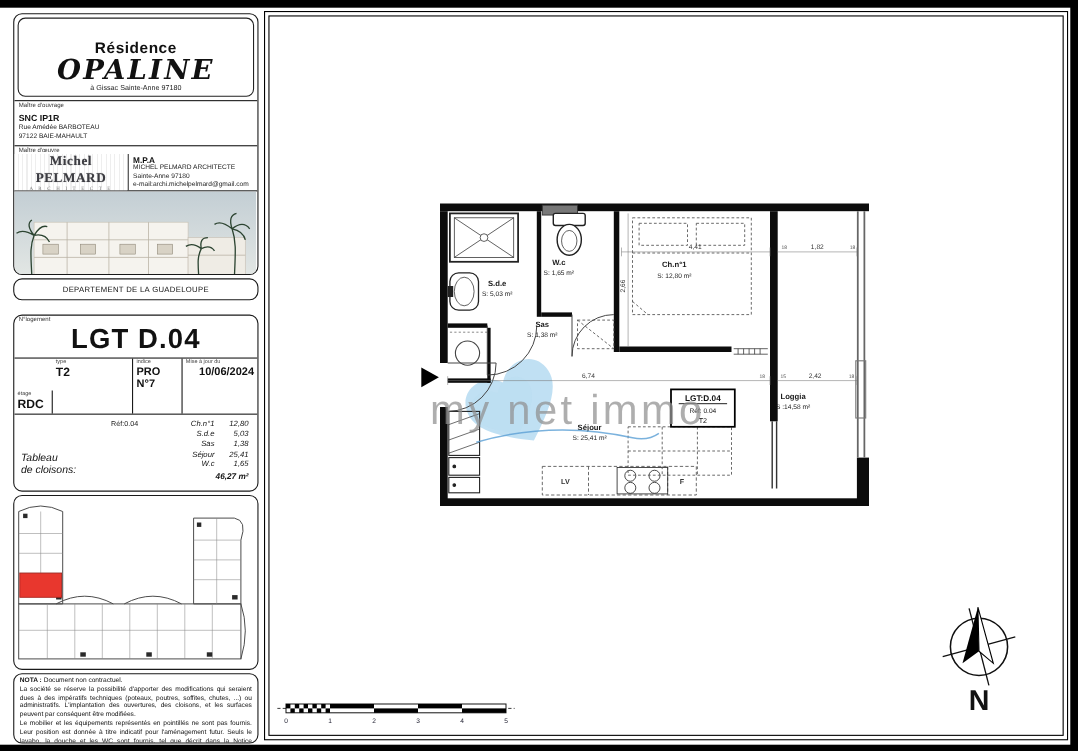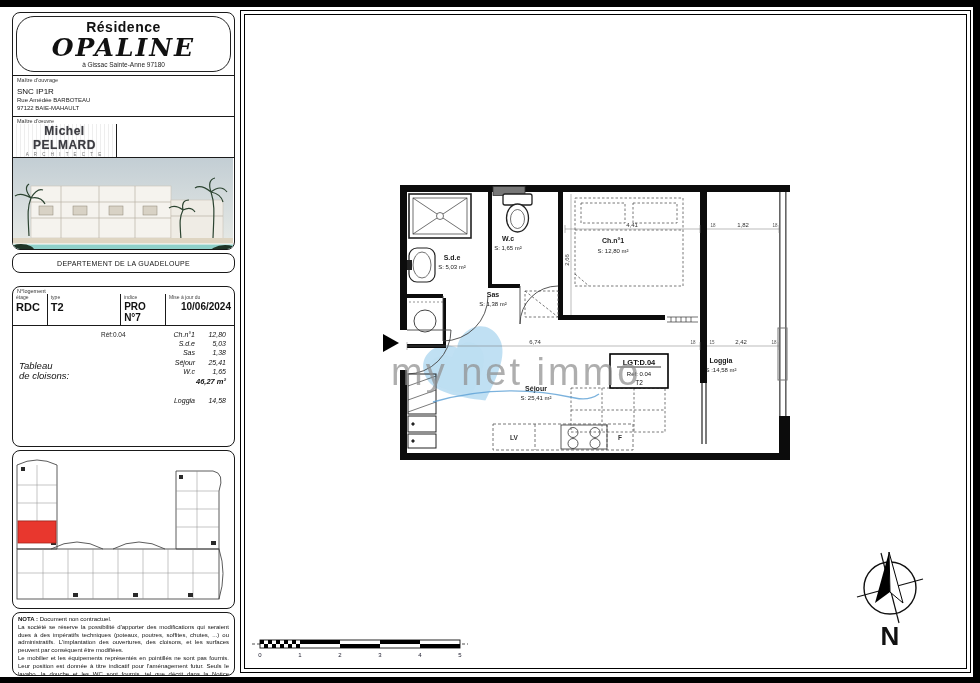--- a/index.html
+++ b/index.html
@@ -6,45 +6,45 @@
   html,body { width:980px; height:683px; }
   body { font-family:"Liberation Sans", sans-serif; background:#fff; position:relative; overflow:hidden; color:#111; }
   .edge { position:absolute; background:#000; z-index:50; }
   .edge.top { left:0; top:0; width:980px; height:7px; }
   .edge.right { right:0; top:0; width:7px; height:683px; }
   .edge.bottom { left:0; bottom:0; width:980px; height:6px; }
 
   
   .lp-box { position:absolute; left:12px; width:223px; border:1.3px solid #1a1a1a; border-radius:8px; background:#fff; overflow:hidden; }
   .head-box { top:12px; height:238px; }
-  .title-block { margin:3px; border:1px solid #222; border-radius:18px; text-align:center; padding:2px 0 3px; }
+  .title-block { margin:3px; border:1px solid #222; border-radius:7px; text-align:center; padding:18px 0 3px; }
   .res-line { font-size:14px; font-weight:bold; letter-spacing:.5px; }
   .opaline { font-family:"DejaVu Serif", serif; font-size:25px; font-weight:bold; letter-spacing:2px; line-height:1.05;font-style:italic; }
   .addr-line { font-size:6.5px; color:#222; }
   .sec-label { font-size:5.5px; color:#333; border-top:1px solid #1a1a1a; padding:1px 0 0 4px; line-height:1.1; }
   .logo-row { display:flex; height:33px; align-items:center; }
   .logo-cell { width:104px; height:100%; display:flex; align-items:center; justify-content:center; border-right:1px solid #1a1a1a; overflow:hidden; }
   .info-cell { flex:1; padding:2px 4px; line-height:1.25; }
-  .company-name { font-size:8px; font-weight:normal; }
+  .company-name { font-size:8px; font-weight:bold; }
   .company-line { font-size:6px; color:#222; }
-  .pelmard { font-family:Liberation Sans, sans-serif; text-align:center; width:100%;
+  .pelmard { font-family:Liberation Serif, serif; text-align:center; width:100%;
              background:repeating-linear-gradient(90deg,#fff 0 3px,#eee 3px 4px); padding:3px 0; }
   .pelmard-1 { font-size:12px; color:#3c3c42; letter-spacing:.5px; font-weight:bold; text-shadow:0 0 1px #999; }
   .pelmard-2 { font-size:4.5px; color:#777; letter-spacing:2px; }
   .photo-wrap { height:100px; border-top:1px solid #1a1a1a; }
   .dept-box { top:253px; height:20px; display:flex; align-items:center; justify-content:center; font-size:7px; letter-spacing:.3px; }
   .lgt-box { top:286px; height:161px; }
   .lgt-label { font-size:5.5px; color:#333; padding:1px 0 0 4px; }
   .lgt-title { text-align:center; font-size:25px; font-weight:bold; letter-spacing:1px; padding-bottom:2px; border-bottom:1.3px solid #1a1a1a; }
   .inforow { display:flex; border-bottom:1.3px solid #1a1a1a; }
   .inforow .cell { border-right:1px solid #1a1a1a; padding:1px 3px 2px; }
   .inforow .cell:last-child { border-right:none; }
   .cell .tiny { font-size:5px; color:#444; line-height:1.1; }
   .cell .val { font-size:11px; font-weight:bold; line-height:1.1; }
-  .c1{width:40px;} .c2{width:86px;} .c3{width:52px;} .c4{flex:1;}
+  .c1{width:40px;margin-top:29px;} .c2{width:86px;} .c3{width:52px;} .c4{flex:1;}
   .c4 .val{ font-size:10px;margin-left:12px; }
   .surfaces { position:relative; height:103px; font-size:7px; }
   .surf-title { position:absolute; left:6px; top:4px; font-style:italic; font-size:9.5px; line-height:1.15;margin-top:31px; }
   .surf-ref { position:absolute; left:88px; top:5px; font-size:6.5px; color:#222; }
   .surf-list { position:absolute; right:8px; top:4px; width:86px;font-style:italic; }
   .srow { display:flex; justify-content:flex-end; line-height:1.35; }
   .srow .sname { width:48px; text-align:right; padding-right:5px; }
   .srow .sval { width:26px; text-align:right; }
   .srow.total { font-weight:bold; font-size:7.5px; }
   .srow.loggia { margin-top:9px; }
@@ -84,20 +84,26 @@
       <div class="company-line">97122 BAIE-MAHAULT</div>
     </div>
   </div>
   <div class="sec-label">Maître d'œuvre</div>
   <div class="logo-row">
     <div class="logo-cell">
       <div class="pelmard">
         <div class="pelmard-1">Michel PELMARD</div>
         <div class="pelmard-2">A R C H I T E C T E</div>
       </div>
+    </div>
+    <div class="info-cell">
+      <div class="company-name" style="font-size:7.5px">M.P.A</div>
+      <div class="company-line">MICHEL PELMARD ARCHITECTE</div>
+      <div class="company-line">Sainte-Anne 97180</div>
+      <div class="company-line">e-mail:archi.michelpelmard@gmail.com</div>
     </div>
   </div>
   <div class="photo-wrap">
     <svg width="220" height="100" viewBox="0 0 220 100" preserveAspectRatio="none">
       <defs>
         <linearGradient id="sky" x1="0" y1="0" x2="0" y2="1">
           <stop offset="0" stop-color="#c3ced4"></stop>
             <stop offset="1" stop-color="#eceee9"></stop>
         </linearGradient>
       </defs>
@@ -134,20 +140,21 @@
     </svg>
   </div>
 </div>
 
 <div class="lp-box dept-box">
   <span>DEPARTEMENT DE LA GUADELOUPE</span>
 </div>
 
 <div class="lp-box lgt-box">
   <div class="lgt-label">N°logement</div>
+  <div class="lgt-title">LGT D.04</div>
   <div class="inforow">
     <div class="cell c1">
       <div class="tiny">étage</div>
       <div class="val">RDC</div>
     </div>
     <div class="cell c2">
       <div class="tiny">type</div>
       <div class="val">T2</div>
     </div>
     <div class="cell c3">

